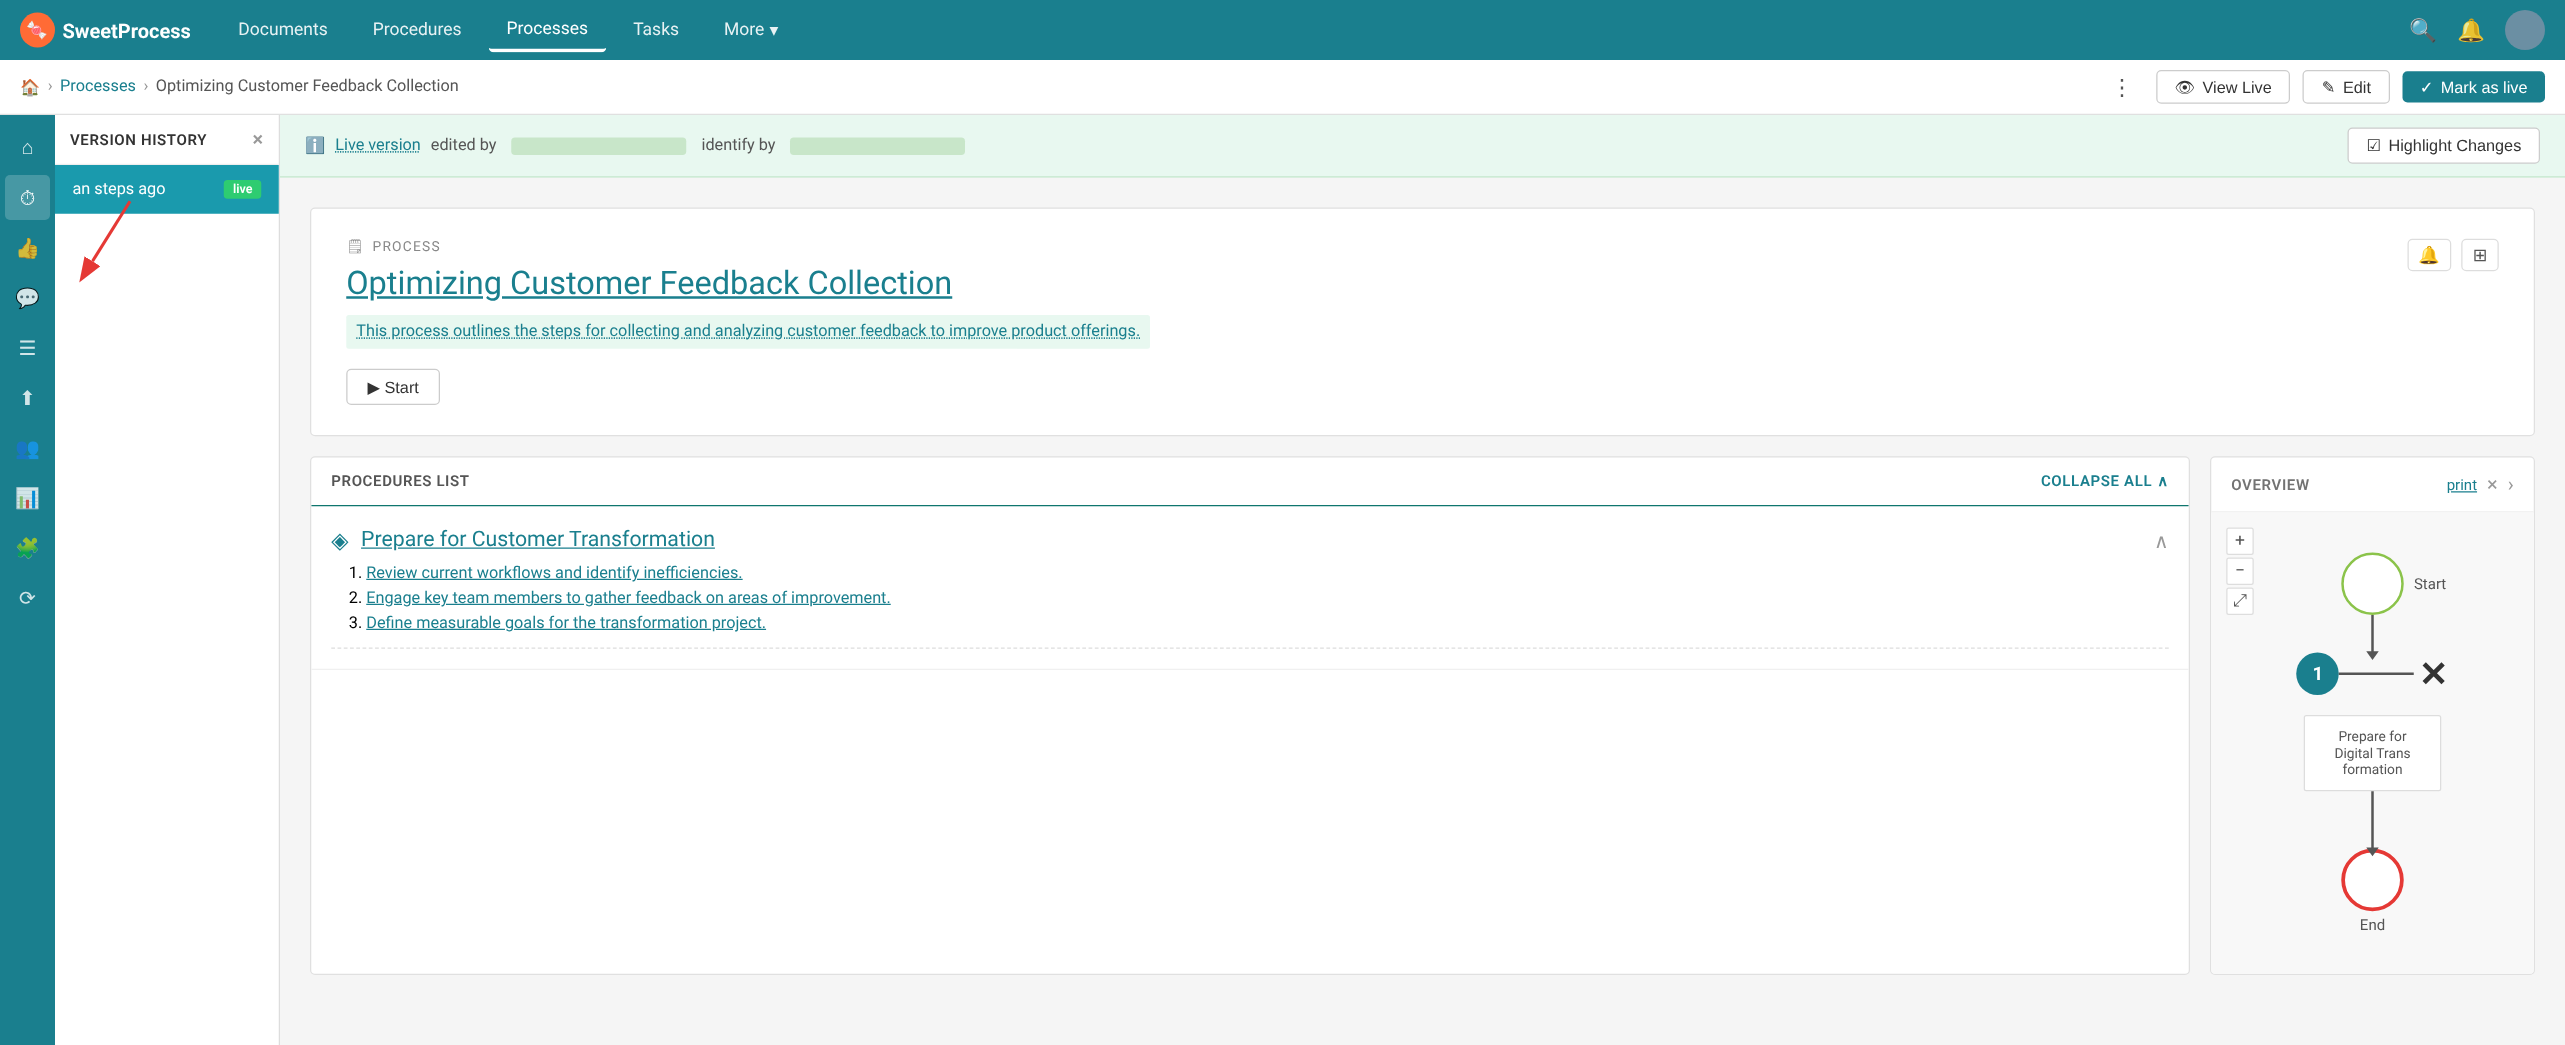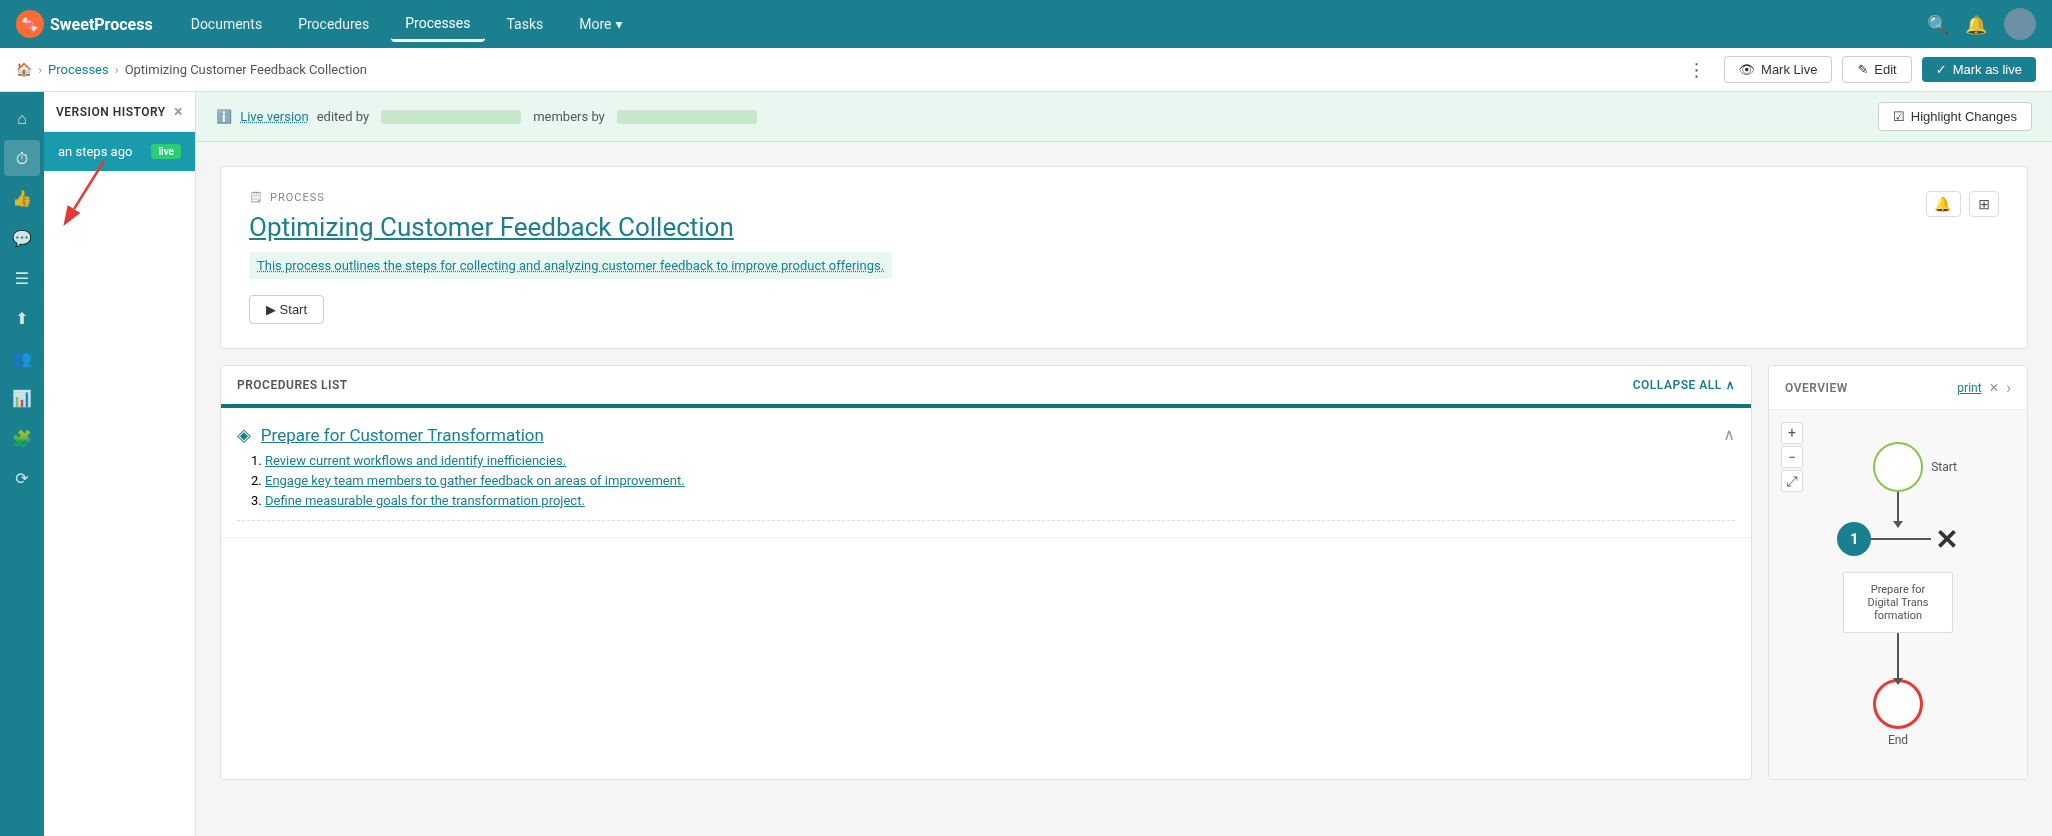--- a/index.html
+++ b/index.html
@@ -166,21 +166,21 @@
       justify-content: center;
       color: rgba(255,255,255,0.8);
       cursor: pointer;
       border-radius: 4px;
       font-size: 16px;
     }
     .sidebar-icon-btn.active { background: rgba(255,255,255,0.2); color: white; }
 
     
     .version-panel {
-      width: 152px;
+      width: 180px;
       background: white;
       border-right: 1px solid #ddd;
       display: flex;
       flex-direction: column;
     }
     .version-panel-header {
       display: flex;
       align-items: center;
       justify-content: space-between;
       padding: 10px 12px;
@@ -351,21 +351,21 @@
       background: white;
       border: 1px solid #e0e0e0;
       border-radius: 4px;
       overflow: hidden;
     }
     .procedures-list-header {
       display: flex;
       align-items: center;
       justify-content: space-between;
       padding: 12px 16px;
-      border-bottom: 4px solid #0f766e;
+      border-bottom: 1px solid #0f766e;
       font-size: 12px;
       font-weight: 600;
       letter-spacing: 0.5px;
       color: #555;
       text-transform: uppercase;
       text-align: right;
     }
     .collapse-all-btn {
       cursor: pointer;
       color: #1a7f8e;
@@ -668,21 +668,21 @@
     <span>🏠</span>
     <span class="breadcrumb-sep">›</span>
     <a>Processes</a>
     <span class="breadcrumb-sep">›</span>
     <span>Optimizing Customer Feedback Collection</span>
   </div>
   <div class="breadcrumb-actions">
     <span class="three-dots">⋮</span>
     <button class="btn-view-live">
       <span>👁</span>
-      <span>Mark Live</span>
+      <span>View Live</span>
     </button>
     <button class="btn-edit">
       <span>✎</span>
       <span>Edit</span>
     </button>
     <button class="btn-mark-live">
       <span>✓</span>
       <span>Mark as live</span>
     </button>
   </div>
@@ -726,21 +726,21 @@
   </div>
 
   <div class="content-area">
 
     <div class="live-banner">
       <div class="live-banner-left">
         <span>ℹ️</span>
         <span class="live-version-link">Live version</span>
         <span class="live-banner-text">edited by</span>
         <span class="blurred-text">&nbsp;&nbsp;&nbsp;&nbsp;&nbsp;&nbsp;&nbsp;&nbsp;&nbsp;&nbsp;&nbsp;&nbsp;&nbsp;&nbsp;&nbsp;&nbsp;&nbsp;&nbsp;&nbsp;&nbsp;</span>
-        <span class="live-banner-text">members by</span>
+        <span class="live-banner-text">identify by</span>
         <span class="blurred-text">&nbsp;&nbsp;&nbsp;&nbsp;&nbsp;&nbsp;&nbsp;&nbsp;&nbsp;&nbsp;&nbsp;&nbsp;&nbsp;&nbsp;&nbsp;&nbsp;&nbsp;&nbsp;&nbsp;&nbsp;&nbsp;&nbsp;&nbsp;&nbsp;</span>
       </div>
       <button class="btn-highlight">
         <span>☑</span>
         <span>Highlight Changes</span>
       </button>
     </div>
 
     <div class="process-content">
       <div class="process-header-row">

